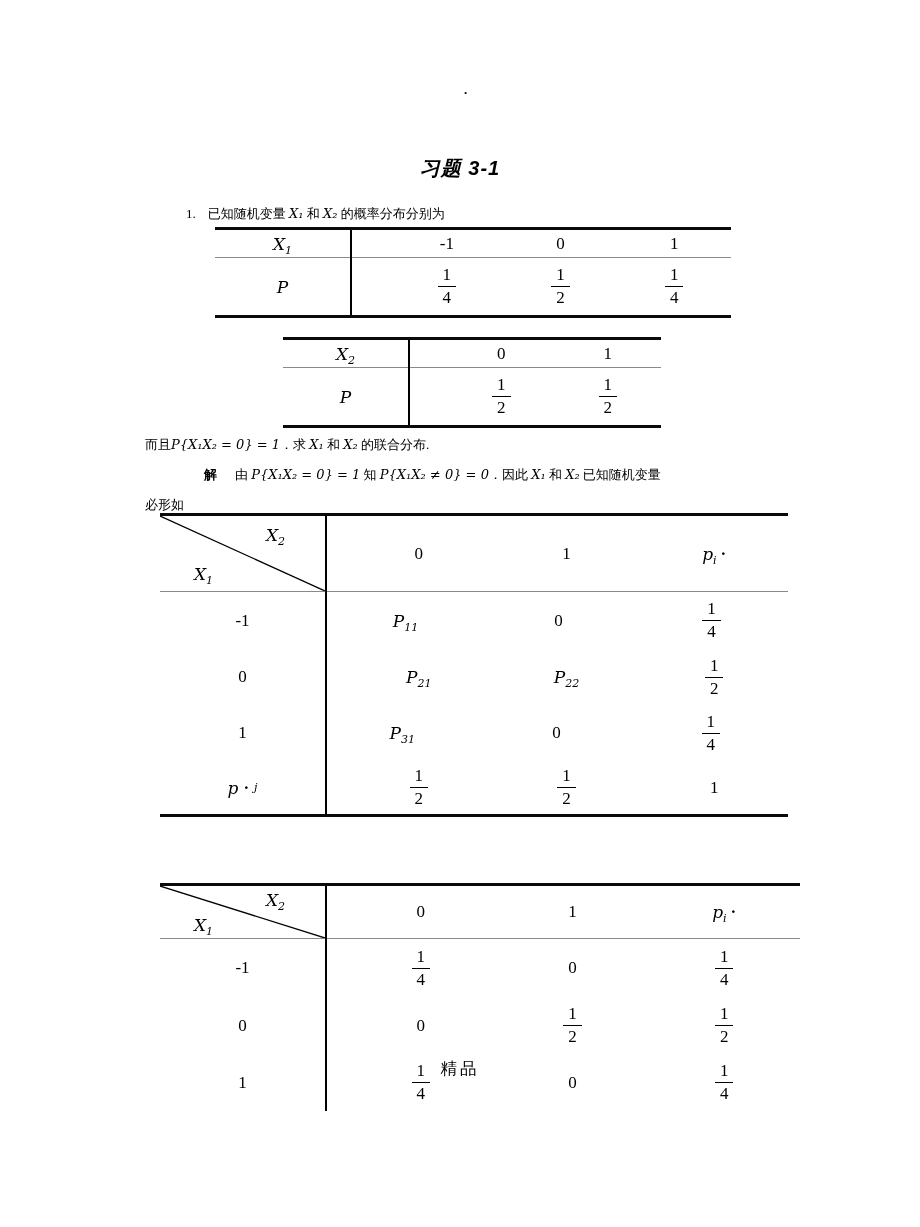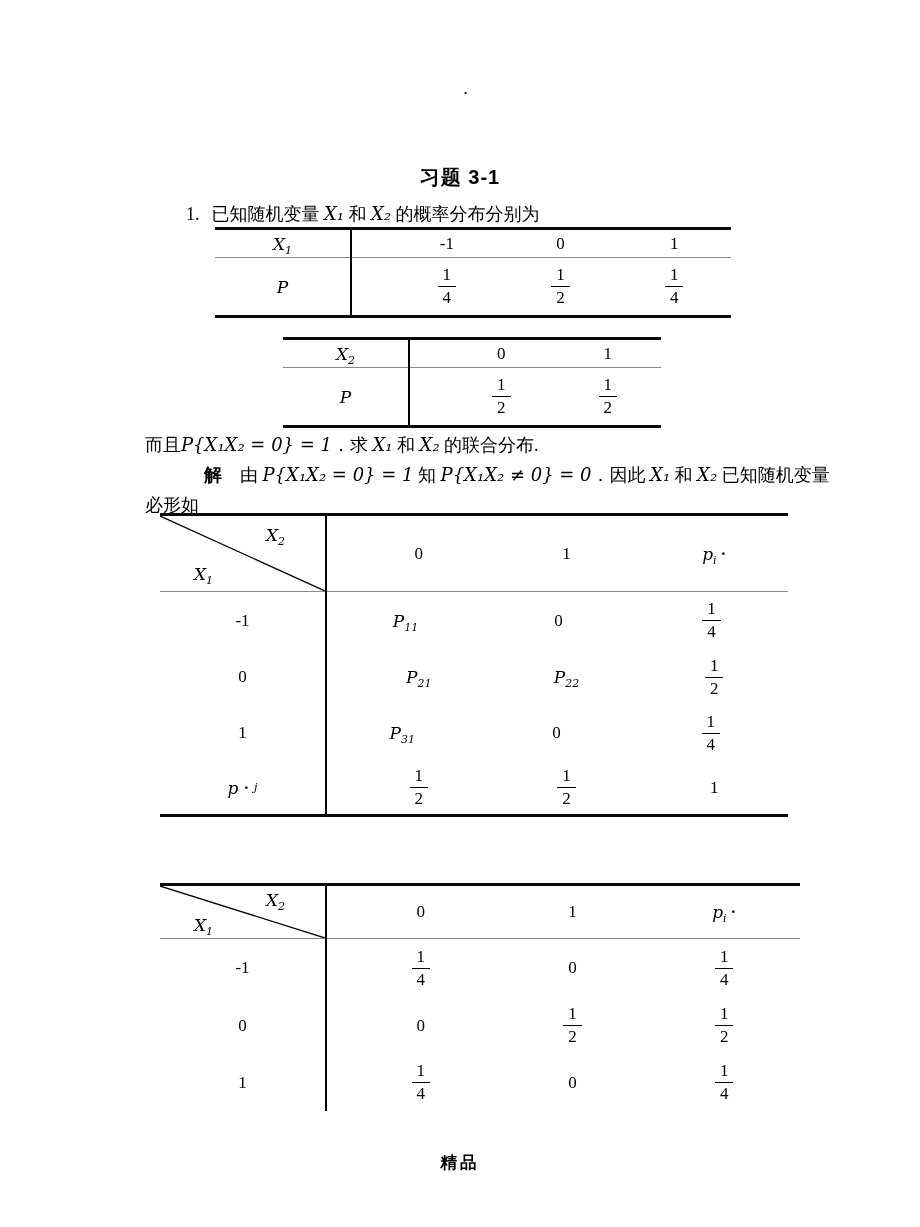--- a/index.html
+++ b/index.html
@@ -1,21 +1,21 @@
 <!DOCTYPE html>
 <html><head>
 <meta charset="utf-8">
 <style>
   html,body{margin:0;padding:0;background:#ffffff;}
   .page{
     position:relative;width:920px;height:1227px;background:#fff;
     font-family:"Liberation Serif","DejaVu Serif",serif;color:#000;overflow:hidden;
   }
   
-  .line{position:absolute;white-space:nowrap;font-size:18px;line-height:26px;}
+  .line{position:absolute;white-space:nowrap;font-size:13px;line-height:26px;}
   .title{position:absolute;left:0;width:100%;text-align:center;
          font-family:"Liberation Sans","DejaVu Sans",sans-serif;
          font-weight:bold;font-size:20px;letter-spacing:1px;}
   .bold{font-weight:bold;font-family:"Liberation Sans","DejaVu Sans",sans-serif;}
   .m{font-family:"DejaVu Serif",serif;font-style:italic;}
   sub{font-size:11px;line-height:0;}
   .footer{position:absolute;left:0;width:100%;text-align:center;font-size:16.5px;letter-spacing:3px;}
   .stray{position:absolute;font-size:13px;font-weight:bold;}
   
   .dtable{position:absolute;border-top:3.5px solid #0a0a0a;background:#fff;}
@@ -38,21 +38,21 @@
   .pdot{font-weight:bold;margin:0 5px;}
   .pdot-tight{font-weight:bold;margin-left:4px;}
 </style>
 </head>
 <body>
 
 <div class="page">
 
   <span class="stray" style="left:464px;top:82px;">.</span>
 
-  <div class="title" style="top:164px;">习题 3-1</div>
+  <div class="title" style="top:155px;font-style:italic;">习题 3-1</div>
 
   <div class="line" style="left:186px;top:201px;">
     <span>1.</span><span style="display:inline-block;width:12px;"></span><span>已知随机变量 </span><span class="m">X₁</span><span> 和 </span><span class="m">X₂</span><span> 的概率分布分别为</span>
   </div>
 
   <div class="dtable closed" style="left:215px;top:227px;width:516px;">
     <div class="vl" style="left:135px;"></div>
     <div class="row thin" style="height:27px;">
       <div class="label-col" style="width:135px;">
         <span class="m"><span>X</span><sub>1</sub></span>
@@ -296,15 +296,15 @@
         <div class="cell">
             <span class="frac">
               <span class="num">1</span>
               <span class="den">4</span>
             </span>
           </div>
       </div>
     </div>
   </div>
 
-  <div class="footer" style="top:1152px;font-weight:bold;">精品</div>
+  <div class="footer" style="top:1058px;">精品</div>
 
 </div>
 
 </body></html>

